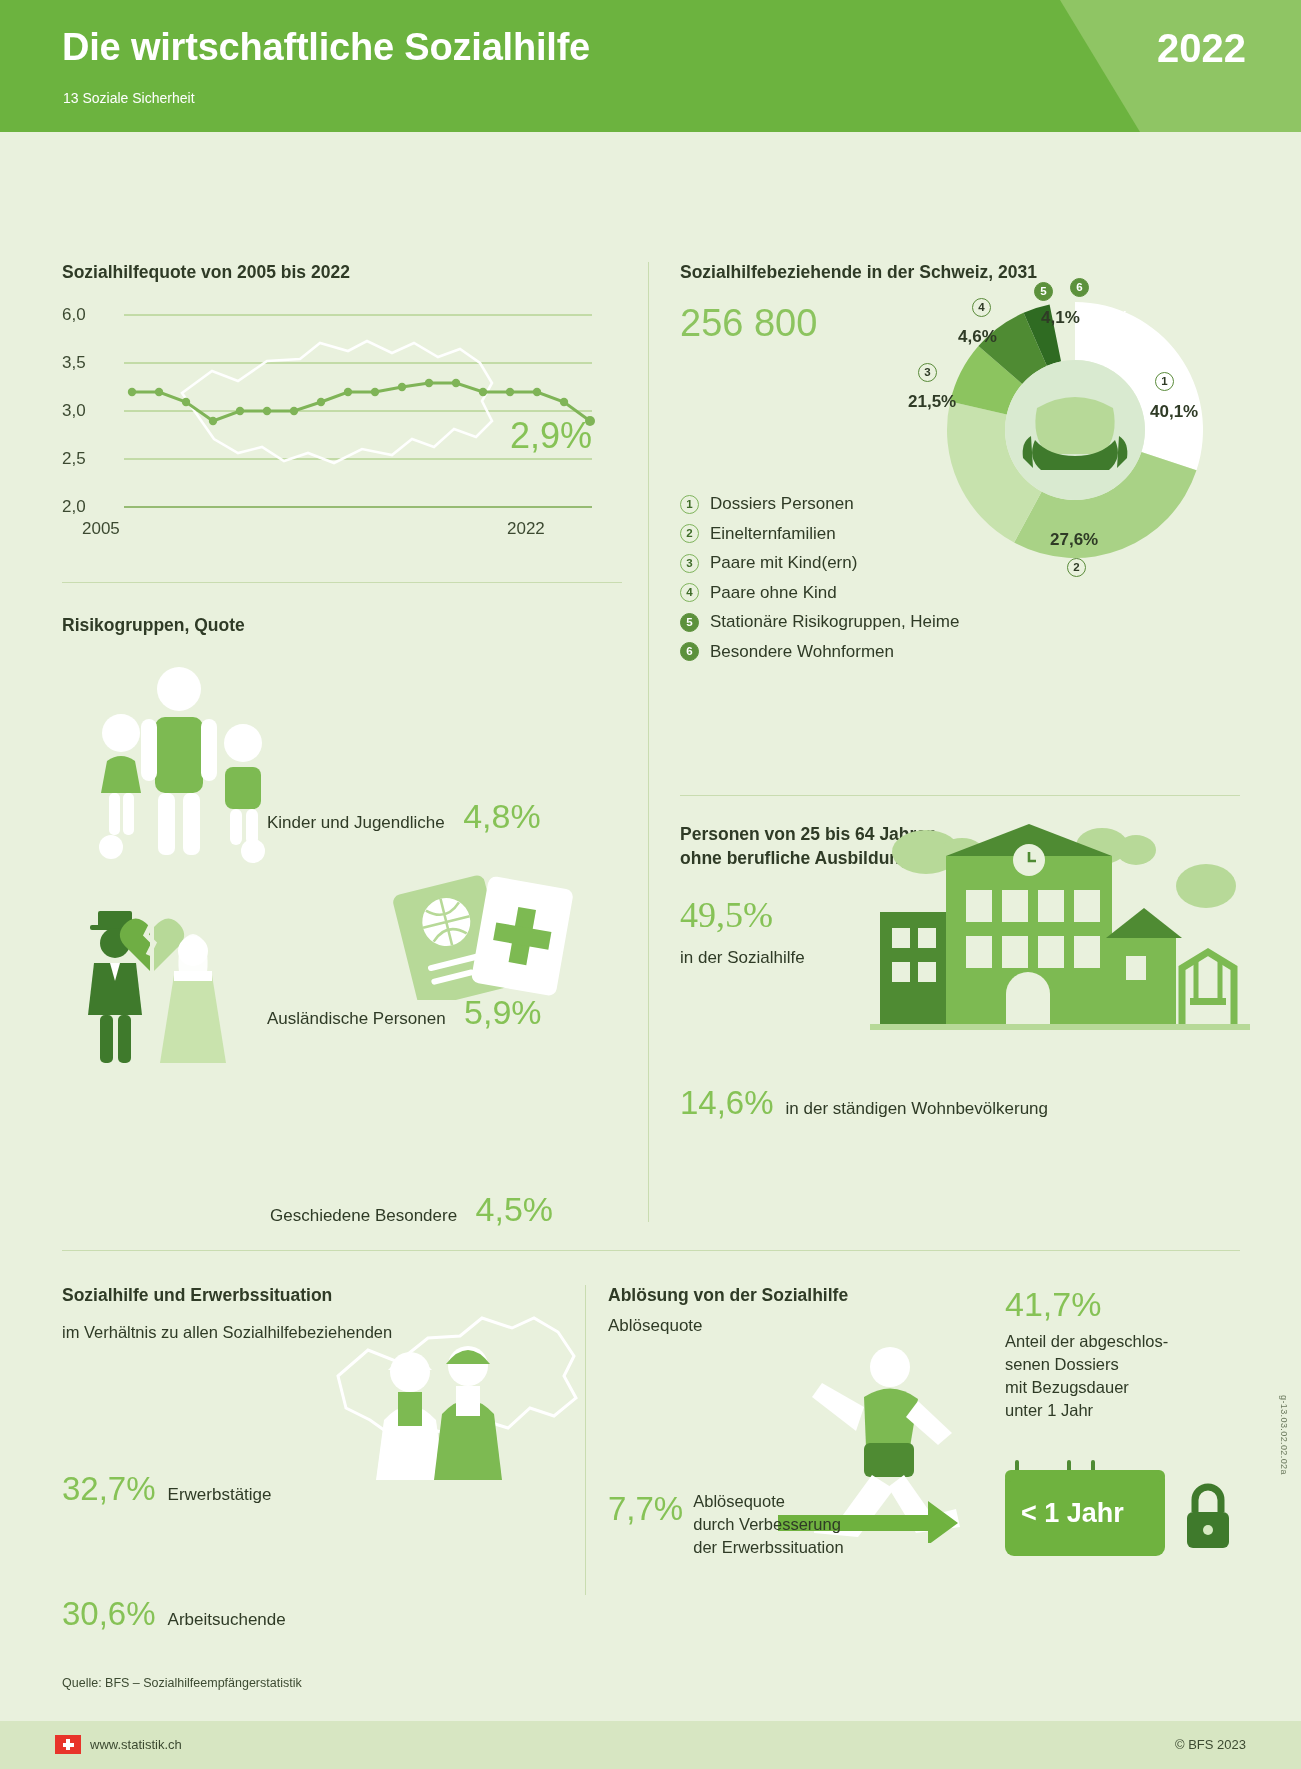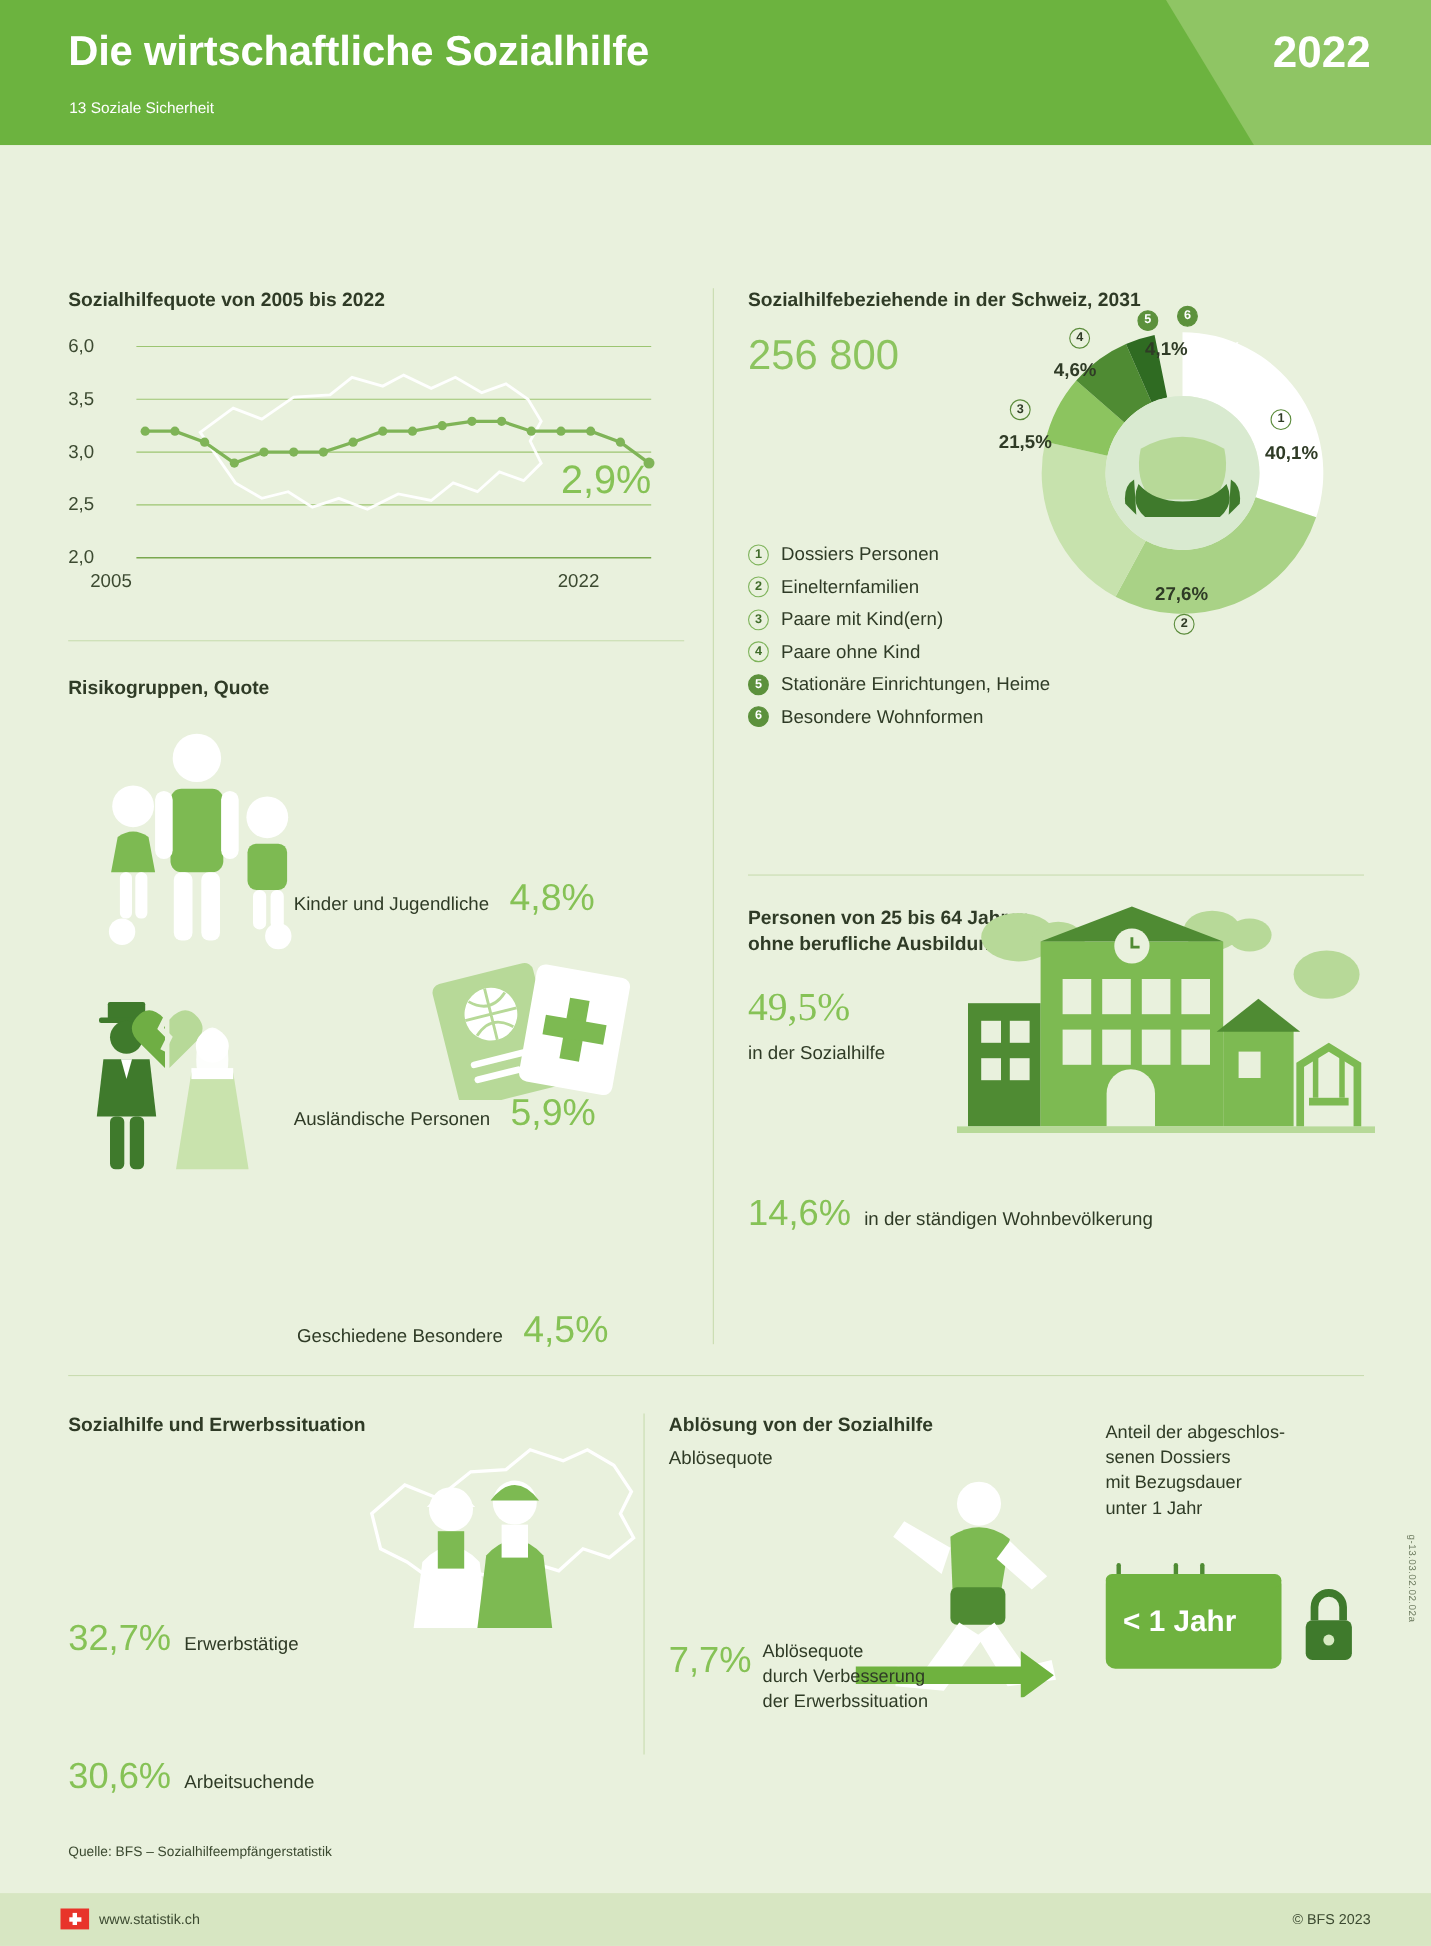--- a/index.html
+++ b/index.html
@@ -403,21 +403,21 @@
       <div class="legend-item">
         <span class="legend-bullet">3</span>
         <span class="legend-text">Paare mit Kind(ern)</span>
       </div>
       <div class="legend-item">
         <span class="legend-bullet">4</span>
         <span class="legend-text">Paare ohne Kind</span>
       </div>
       <div class="legend-item">
         <span class="legend-bullet filled">5</span>
-        <span class="legend-text">Stationäre Einrichtungen, Heime</span>
+        <span class="legend-text">Stationäre Risikogruppen, Heime</span>
       </div>
       <div class="legend-item">
         <span class="legend-bullet filled">6</span>
         <span class="legend-text">Besondere Wohnformen</span>
       </div>
     </div>
   </div>
 
   <div class="hr" style="left:680px; top:795px; width:560px;"></div>
 
@@ -472,20 +472,21 @@
       <span class="p">14,6%</span>
       <span class="t">in der ständigen Wohnbevölkerung</span>
     </div>
   </div>
 
   <div class="hr" style="left:62px; top:1250px; width:1178px;"></div>
 
   <div id="work-block">
     <div class="sect-title">Sozialhilfe und Erwerbssituation</div>
     <div class="work-desc">
+      <div>im Verhältnis zu allen Sozialhilfebeziehenden</div>
     </div>
 
     <svg style="position:absolute; left:240px; top:-5px;" width="300" height="230" viewBox="0 0 300 230">
       <path d="M36 96 L66 70 L96 82 L126 58 L158 56 L180 38 L210 48 L232 38 L256 52 L272 76 L262 96 L274 118 L252 136 L228 128 L206 148 L180 140 L154 156 L124 148 L96 160 L68 140 L44 128 Z" fill="none" stroke="#ffffff" stroke-width="3"></path>
 
       <circle cx="108" cy="92" r="20" fill="#ffffff"></circle>
       <path d="M86 90 q22 -26 44 0 z" fill="#ffffff"></path>
       <path d="M82 140 q26 -28 52 0 l8 60 h-68 z" fill="#ffffff"></path>
       <rect x="96" y="112" width="24" height="34" fill="#7dba52"></rect>
 
@@ -527,20 +528,21 @@
       <span class="p">7,7%</span>
       <span class="t">
         <span style="display:block;">Ablösequote</span>
         <span style="display:block;">durch Verbesserung</span>
         <span style="display:block;">der Erwerbssituation</span>
       </span>
     </div>
   </div>
 
   <div id="cal-block">
+    <div class="cal-pct">41,7%</div>
     <div class="cal-text">
       <div>Anteil der abgeschlos-</div>
       <div>senen Dossiers</div>
       <div>mit Bezugsdauer</div>
       <div>unter 1 Jahr</div>
     </div>
 
     <div style="position:relative; margin-top:24px; width:250px; height:120px;">
       <svg width="250" height="120" viewBox="0 0 250 120">
         <rect x="10" y="14" width="4" height="16" rx="2" fill="#4f8b33"></rect>

